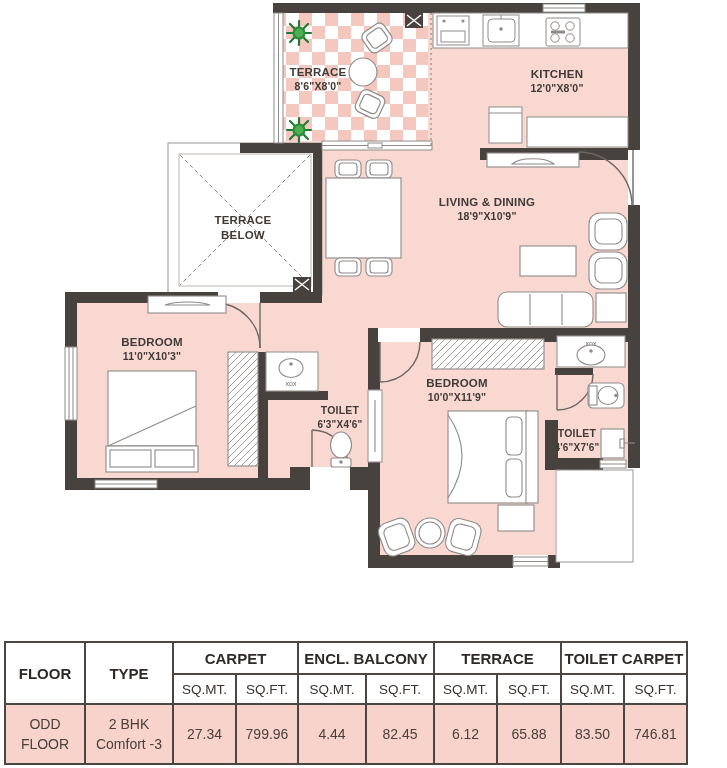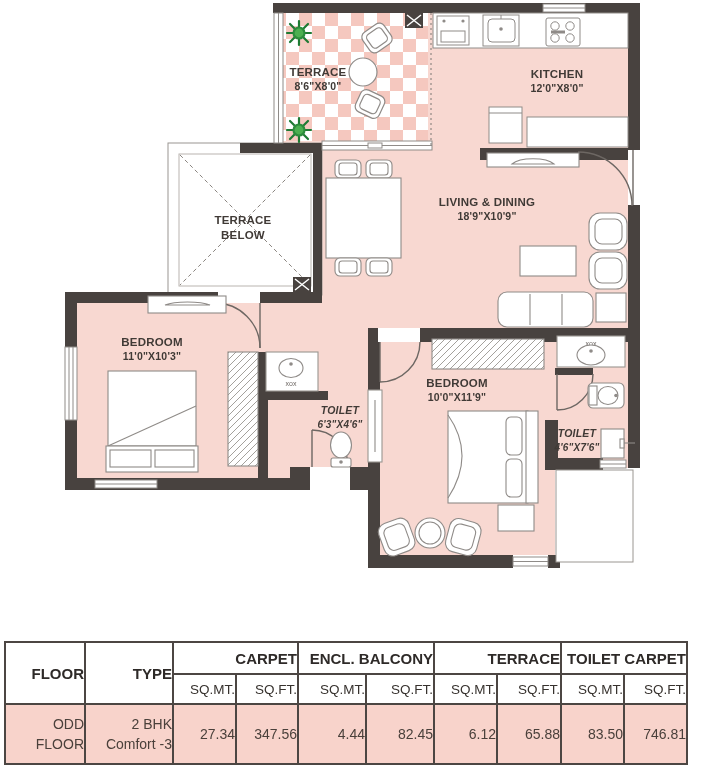--- a/index.html
+++ b/index.html
@@ -2,25 +2,25 @@
 <html><head>
 <meta charset="utf-8">
 <style>
   html,body{margin:0;padding:0;background:#ffffff;}
   body{width:727px;height:768px;font-family:"Liberation Sans",sans-serif;position:relative;}
   .plan-wrap{position:relative;width:727px;height:600px;background:#ffffff;}
   .plan-svg{position:absolute;left:0;top:0;}
   .room-label{position:absolute;transform:translate(-50%,-50%);text-align:center;
     font-weight:bold;font-size:11.5px;line-height:1.3;color:#403a36;letter-spacing:.2px;white-space:nowrap;}
   .room-label .size{font-size:10.5px;}
-  .room-label.small{font-size:10.5px;font-style:italic;}
+  .room-label.small{font-size:10.5px;}
   .room-label.small .size{font-size:10px;}
   
   .area-table{border-collapse:collapse;table-layout:fixed;margin:41px 0 0 4px;}
-  .area-table th,.area-table td{border:2px solid #4c4643;text-align:right;vertical-align:middle;padding:0;}
+  .area-table th,.area-table td{border:2px solid #4c4643;text-align:center;vertical-align:middle;padding:0;}
   .area-table tr.h1 th{height:30px;font-size:15px;font-weight:bold;color:#2e2a28;background:#ffffff;}
   .area-table tr.h2 th{height:28px;font-size:13.5px;font-weight:normal;color:#37322e;background:#ffffff;border-radius:6px;}
   .area-table tr.data td{height:58px;font-size:14px;color:#4a403b;background:#f8d3cb;line-height:1.45;}
   .area-table{border:2px solid #4c4643;}
 </style>
 </head>
 <body>
 
 <div class="plan-wrap">
 <svg class="plan-svg" width="727" height="600" viewBox="0 0 727 600">
@@ -374,21 +374,21 @@
     <th>SQ.FT.</th>
     <th>SQ.MT.</th>
     <th>SQ.FT.</th>
     <th>SQ.MT.</th>
     <th>SQ.FT.</th>
   </tr>
   <tr class="data">
     <td><span>ODD</span><br><span>FLOOR</span></td>
     <td><span>2 BHK</span><br><span>Comfort -3</span></td>
     <td>27.34</td>
-    <td>347.56</td>
+    <td>799.96</td>
     <td>4.44</td>
     <td>82.45</td>
     <td>6.12</td>
     <td>65.88</td>
     <td>83.50</td>
     <td>746.81</td>
   </tr>
 </tbody>
   </table>
 

